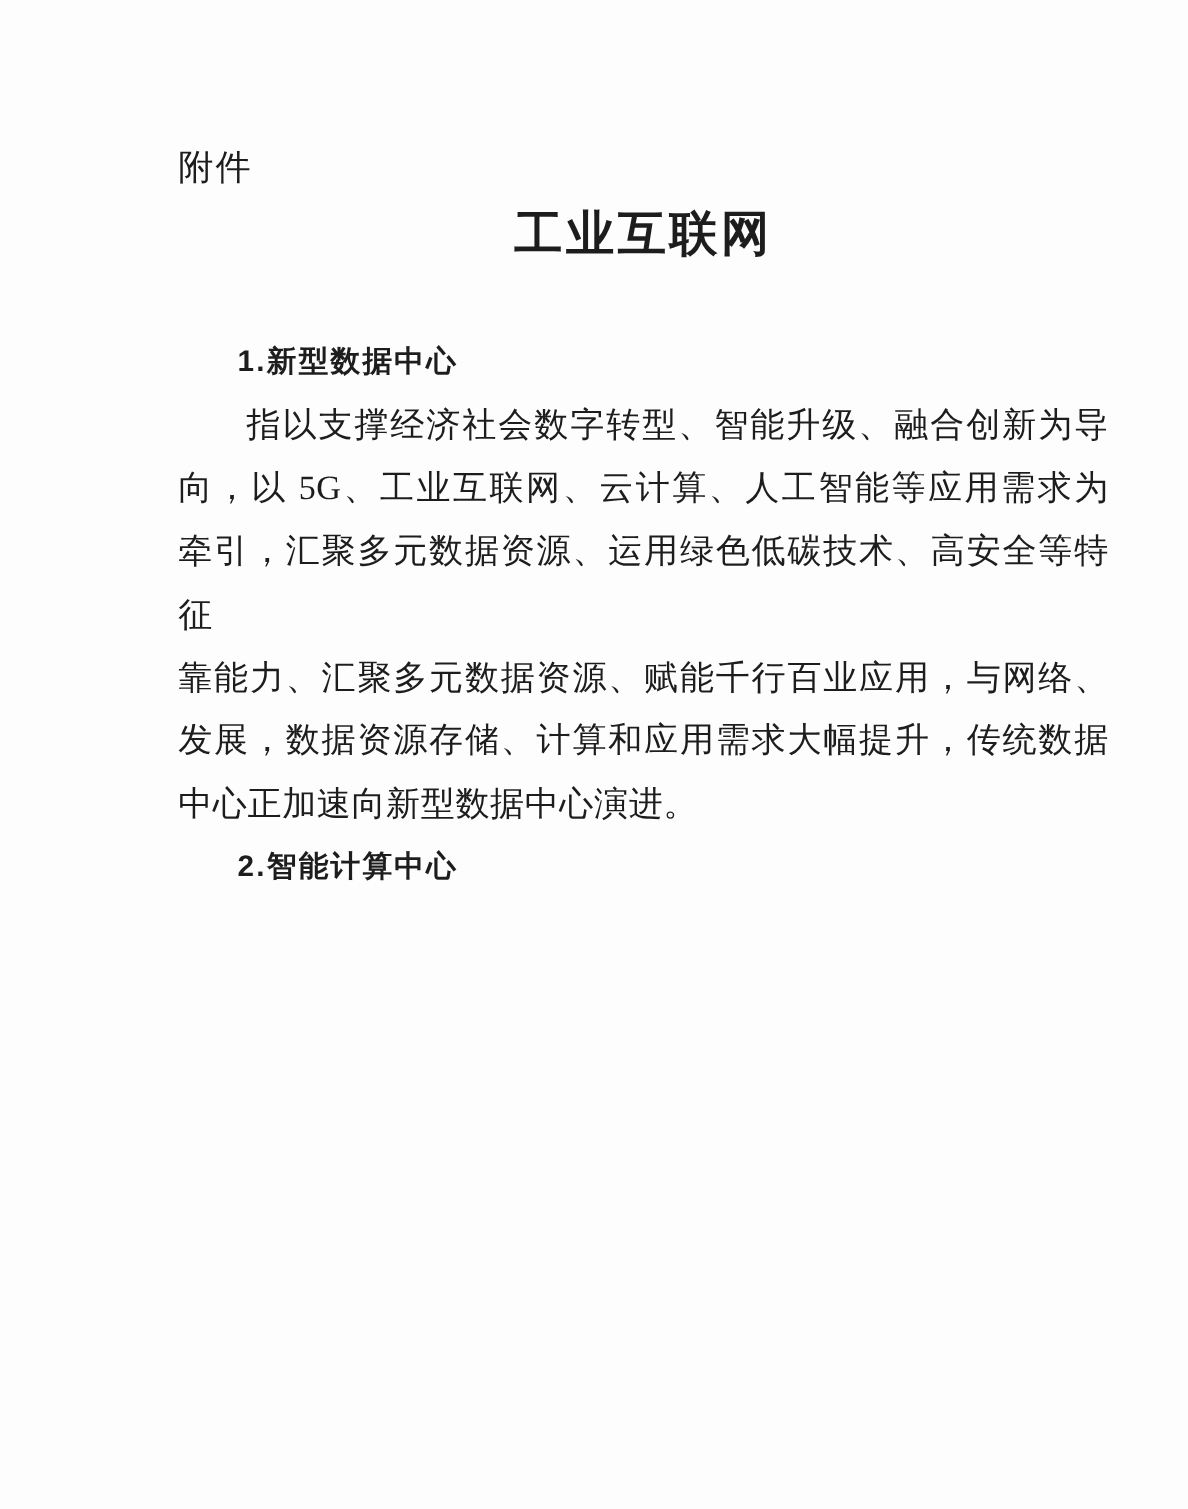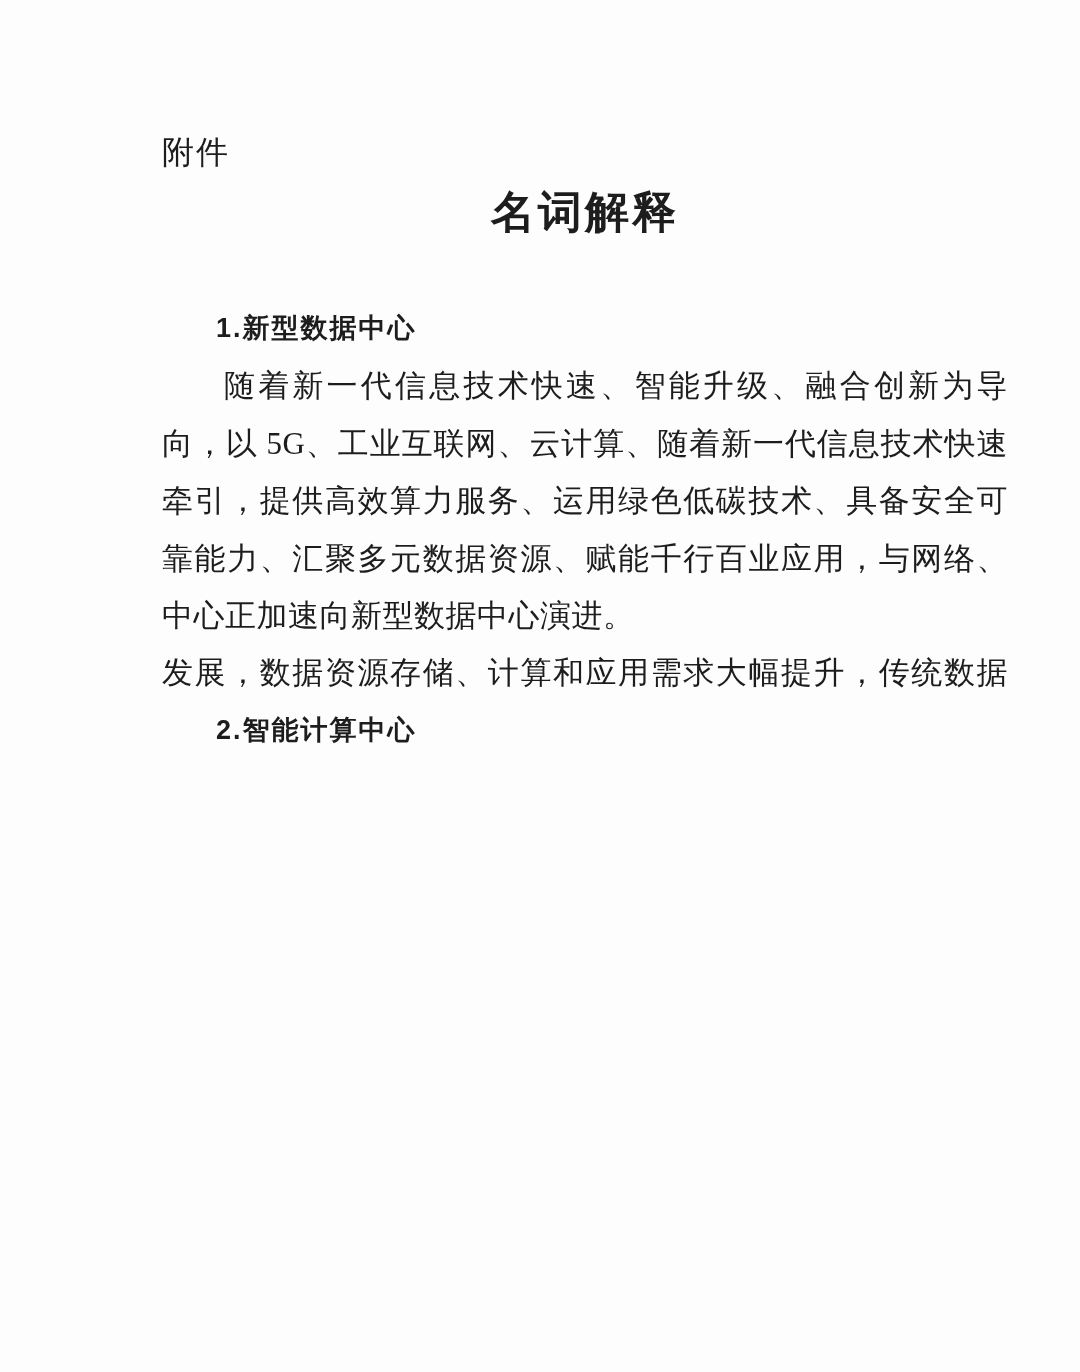--- a/index.html
+++ b/index.html
@@ -55,25 +55,25 @@
   }
   .line.flush {
     text-align-last: left;
   }
 </style>
 </head>
 <body>
 
 <div class="page">
   <div class="attachment">附件</div>
-  <h1 class="title">名词解释</h1>
+  <h1 class="title">工业互联网</h1>
   <div class="content">
 
   <div class="heading">1.新型数据中心</div>
-      <div class="line first">随着新一代信息技术快速、智能升级、融合创新为导</div>
-      <div class="line">向，以 5G、工业互联网、云计算、随着新一代信息技术快速</div>
-      <div class="line">牵引，提供高效算力服务、运用绿色低碳技术、具备安全可</div>
+      <div class="line first">指以支撑经济社会数字转型、智能升级、融合创新为导</div>
+      <div class="line">向，以 5G、工业互联网、云计算、人工智能等应用需求为</div>
+      <div class="line">牵引，汇聚多元数据资源、运用绿色低碳技术、高安全等特征</div>
       <div class="line">靠能力、汇聚多元数据资源、赋能千行百业应用，与网络、</div>
+      <div class="line">发展，数据资源存储、计算和应用需求大幅提升，传统数据</div>
       <div class="line flush">中心正加速向新型数据中心演进。</div>
-      <div class="line">发展，数据资源存储、计算和应用需求大幅提升，传统数据</div>
       <div class="heading">2.智能计算中心</div>
     </div>
 </div>
 
 </body></html>

